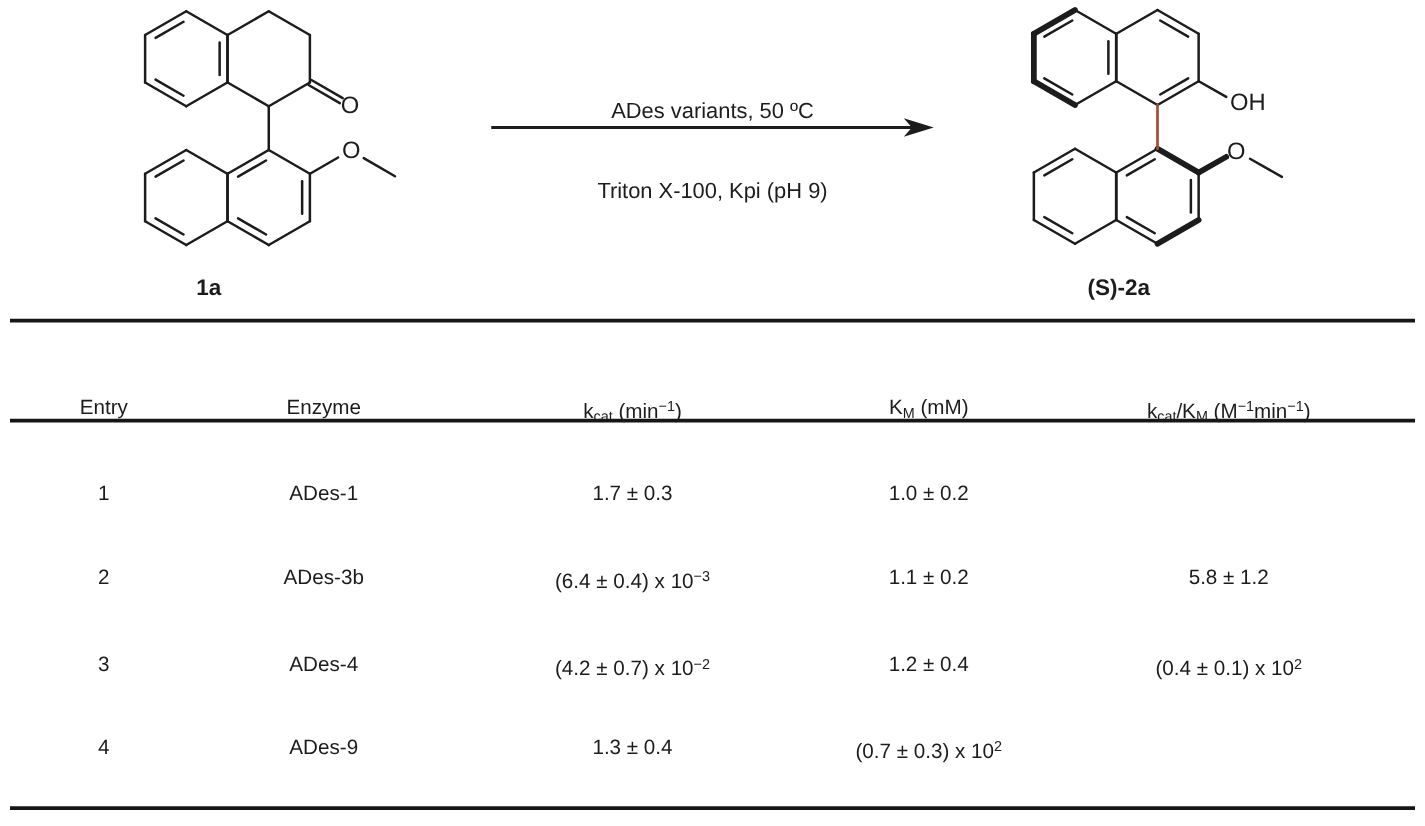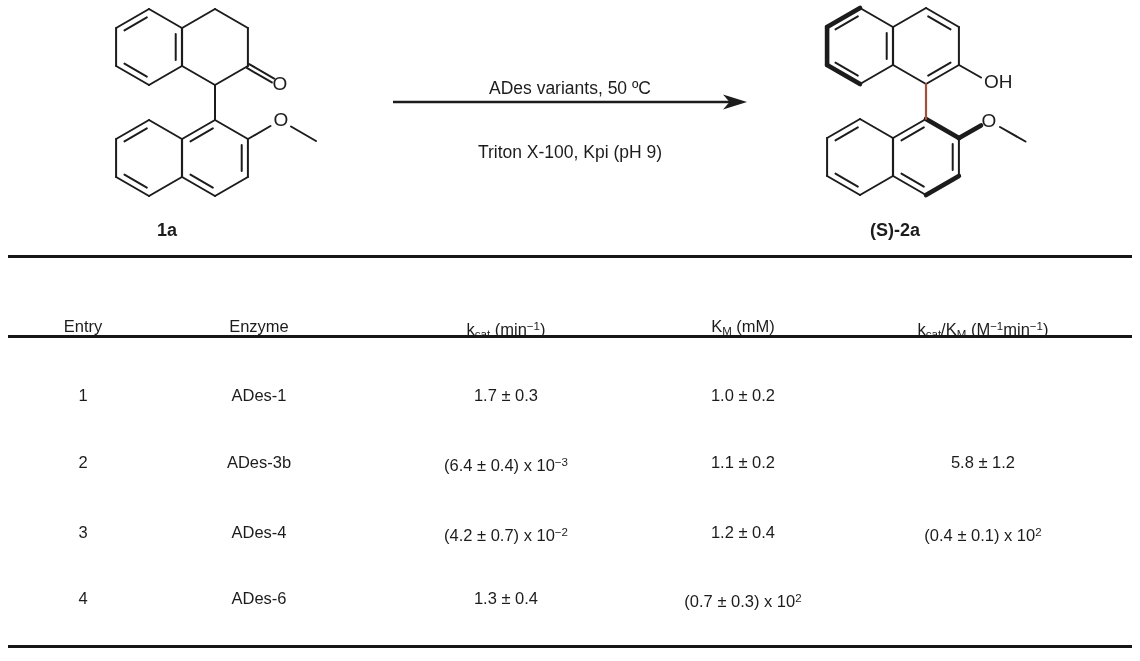--- a/index.html
+++ b/index.html
@@ -173,18 +173,18 @@
     </div>
     <div class="trow trow-3">
       <div>3</div>
       <div>ADes-4</div>
       <div>(4.2 ± 0.7) x 10<sup>−2</sup></div>
       <div>1.2 ± 0.4</div>
       <div>(0.4 ± 0.1) x 10<sup>2</sup></div>
     </div>
     <div class="trow trow-4">
       <div>4</div>
-      <div>ADes-6</div>
+      <div>ADes-9</div>
       <div>1.3 ± 0.4</div>
       <div>(0.7 ± 0.3) x 10<sup>2</sup></div>
     </div>
   </div>
 </div>
 
 </body></html>

